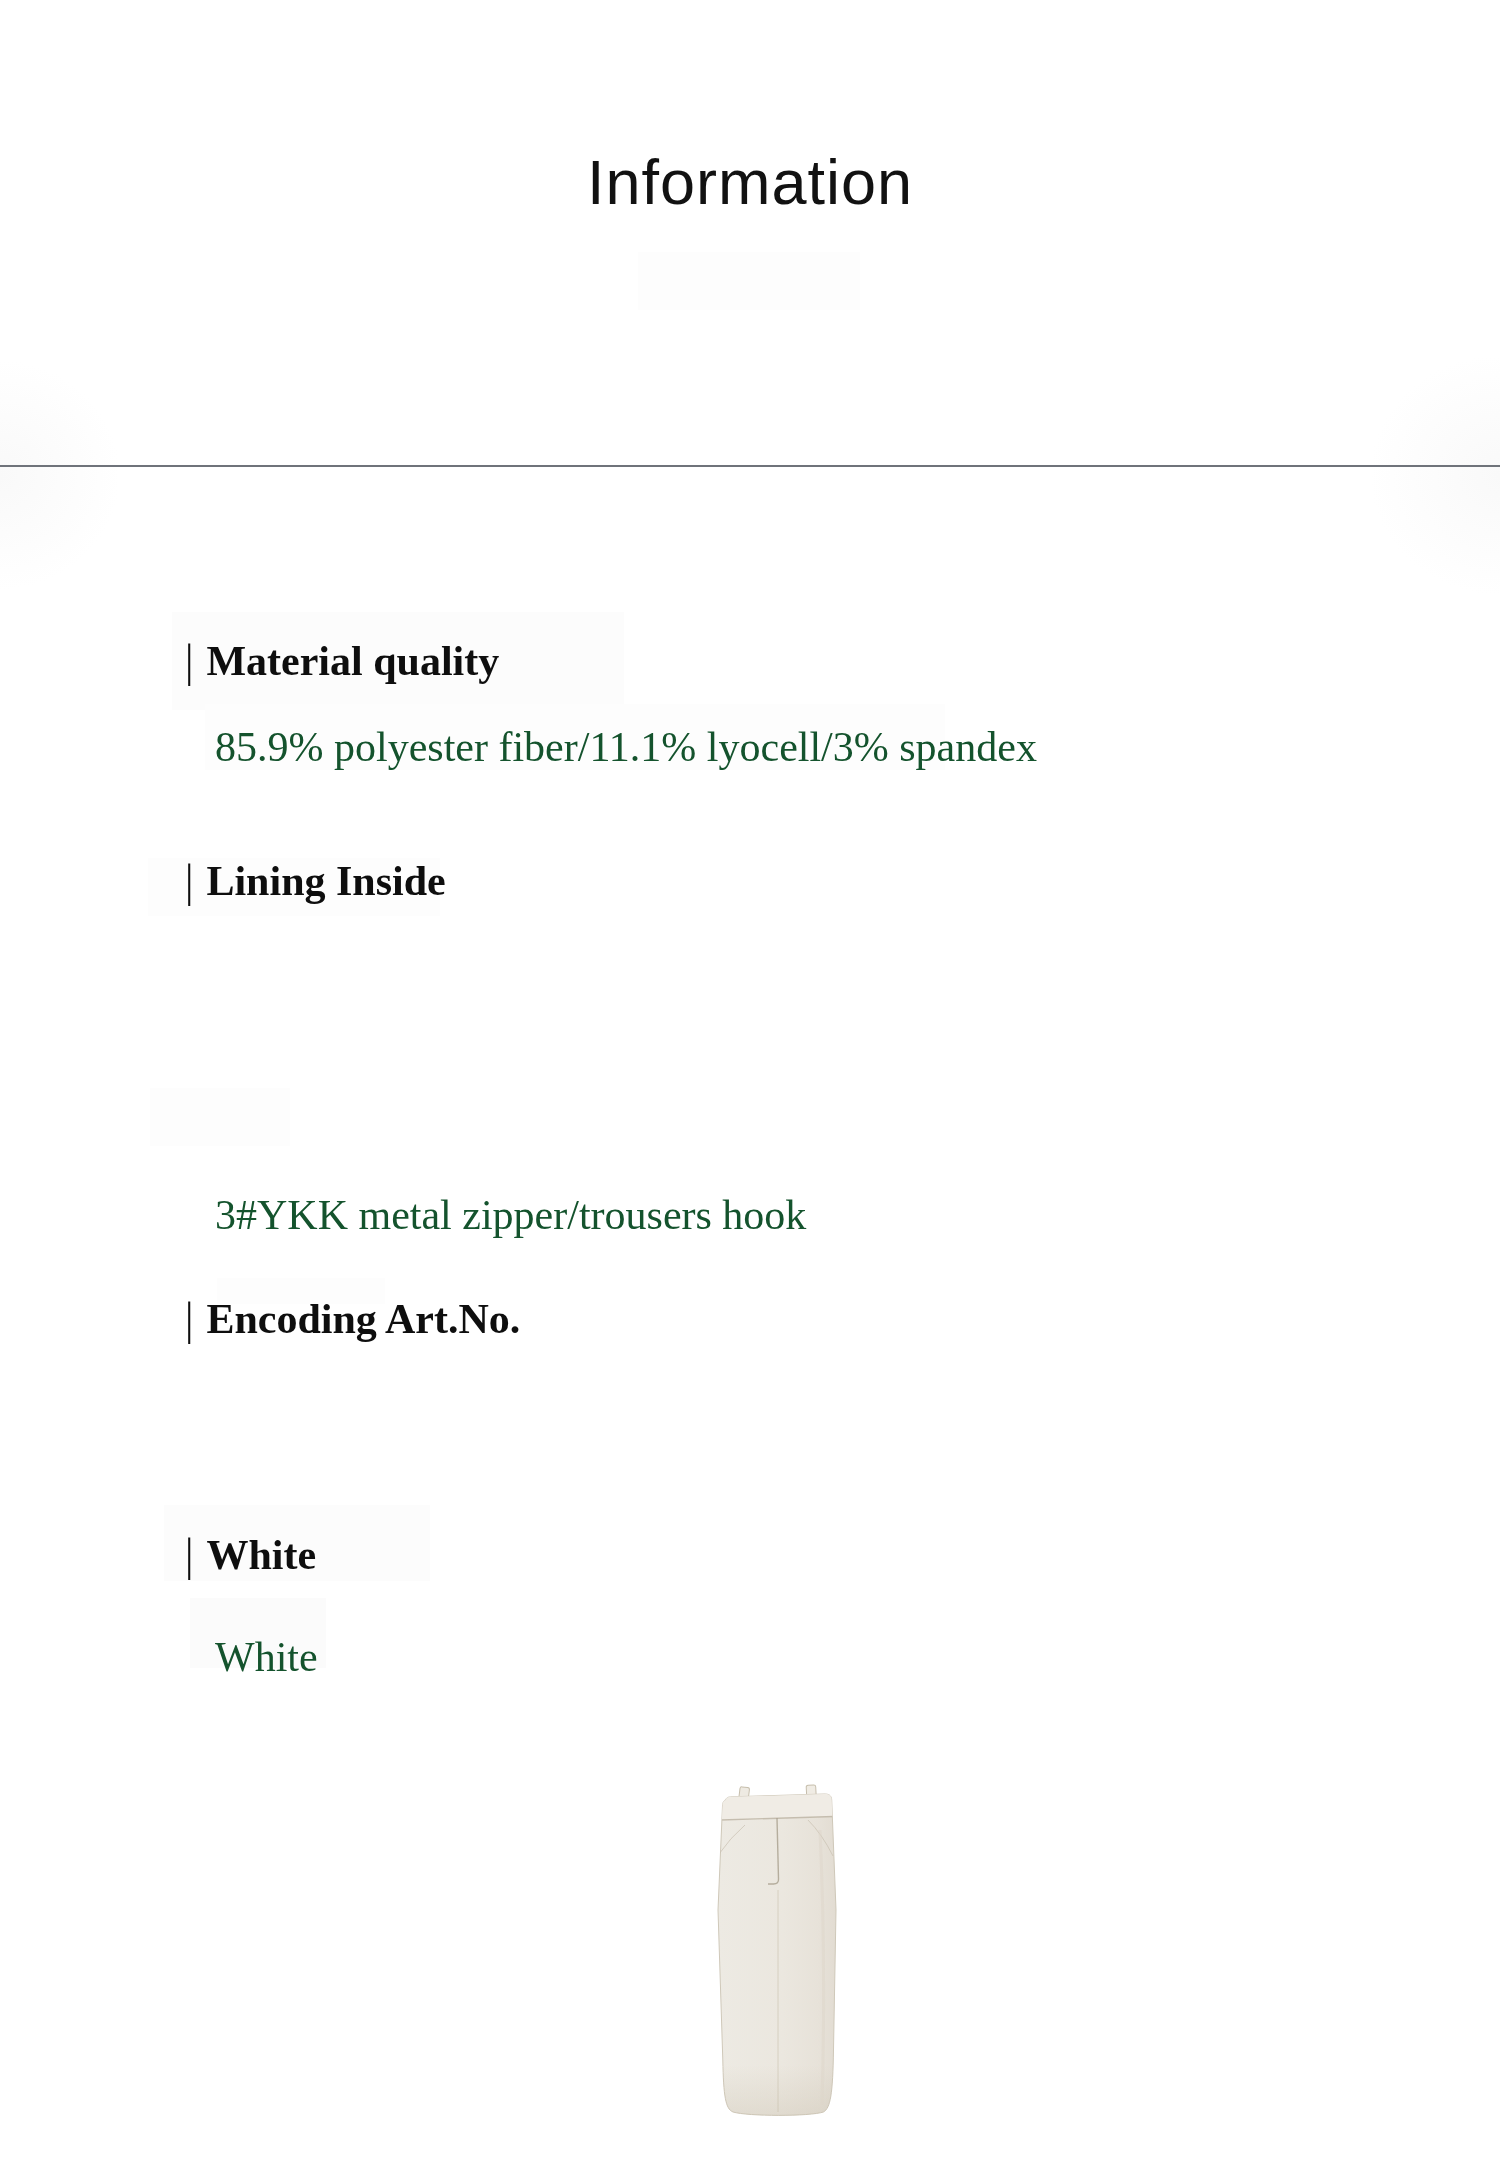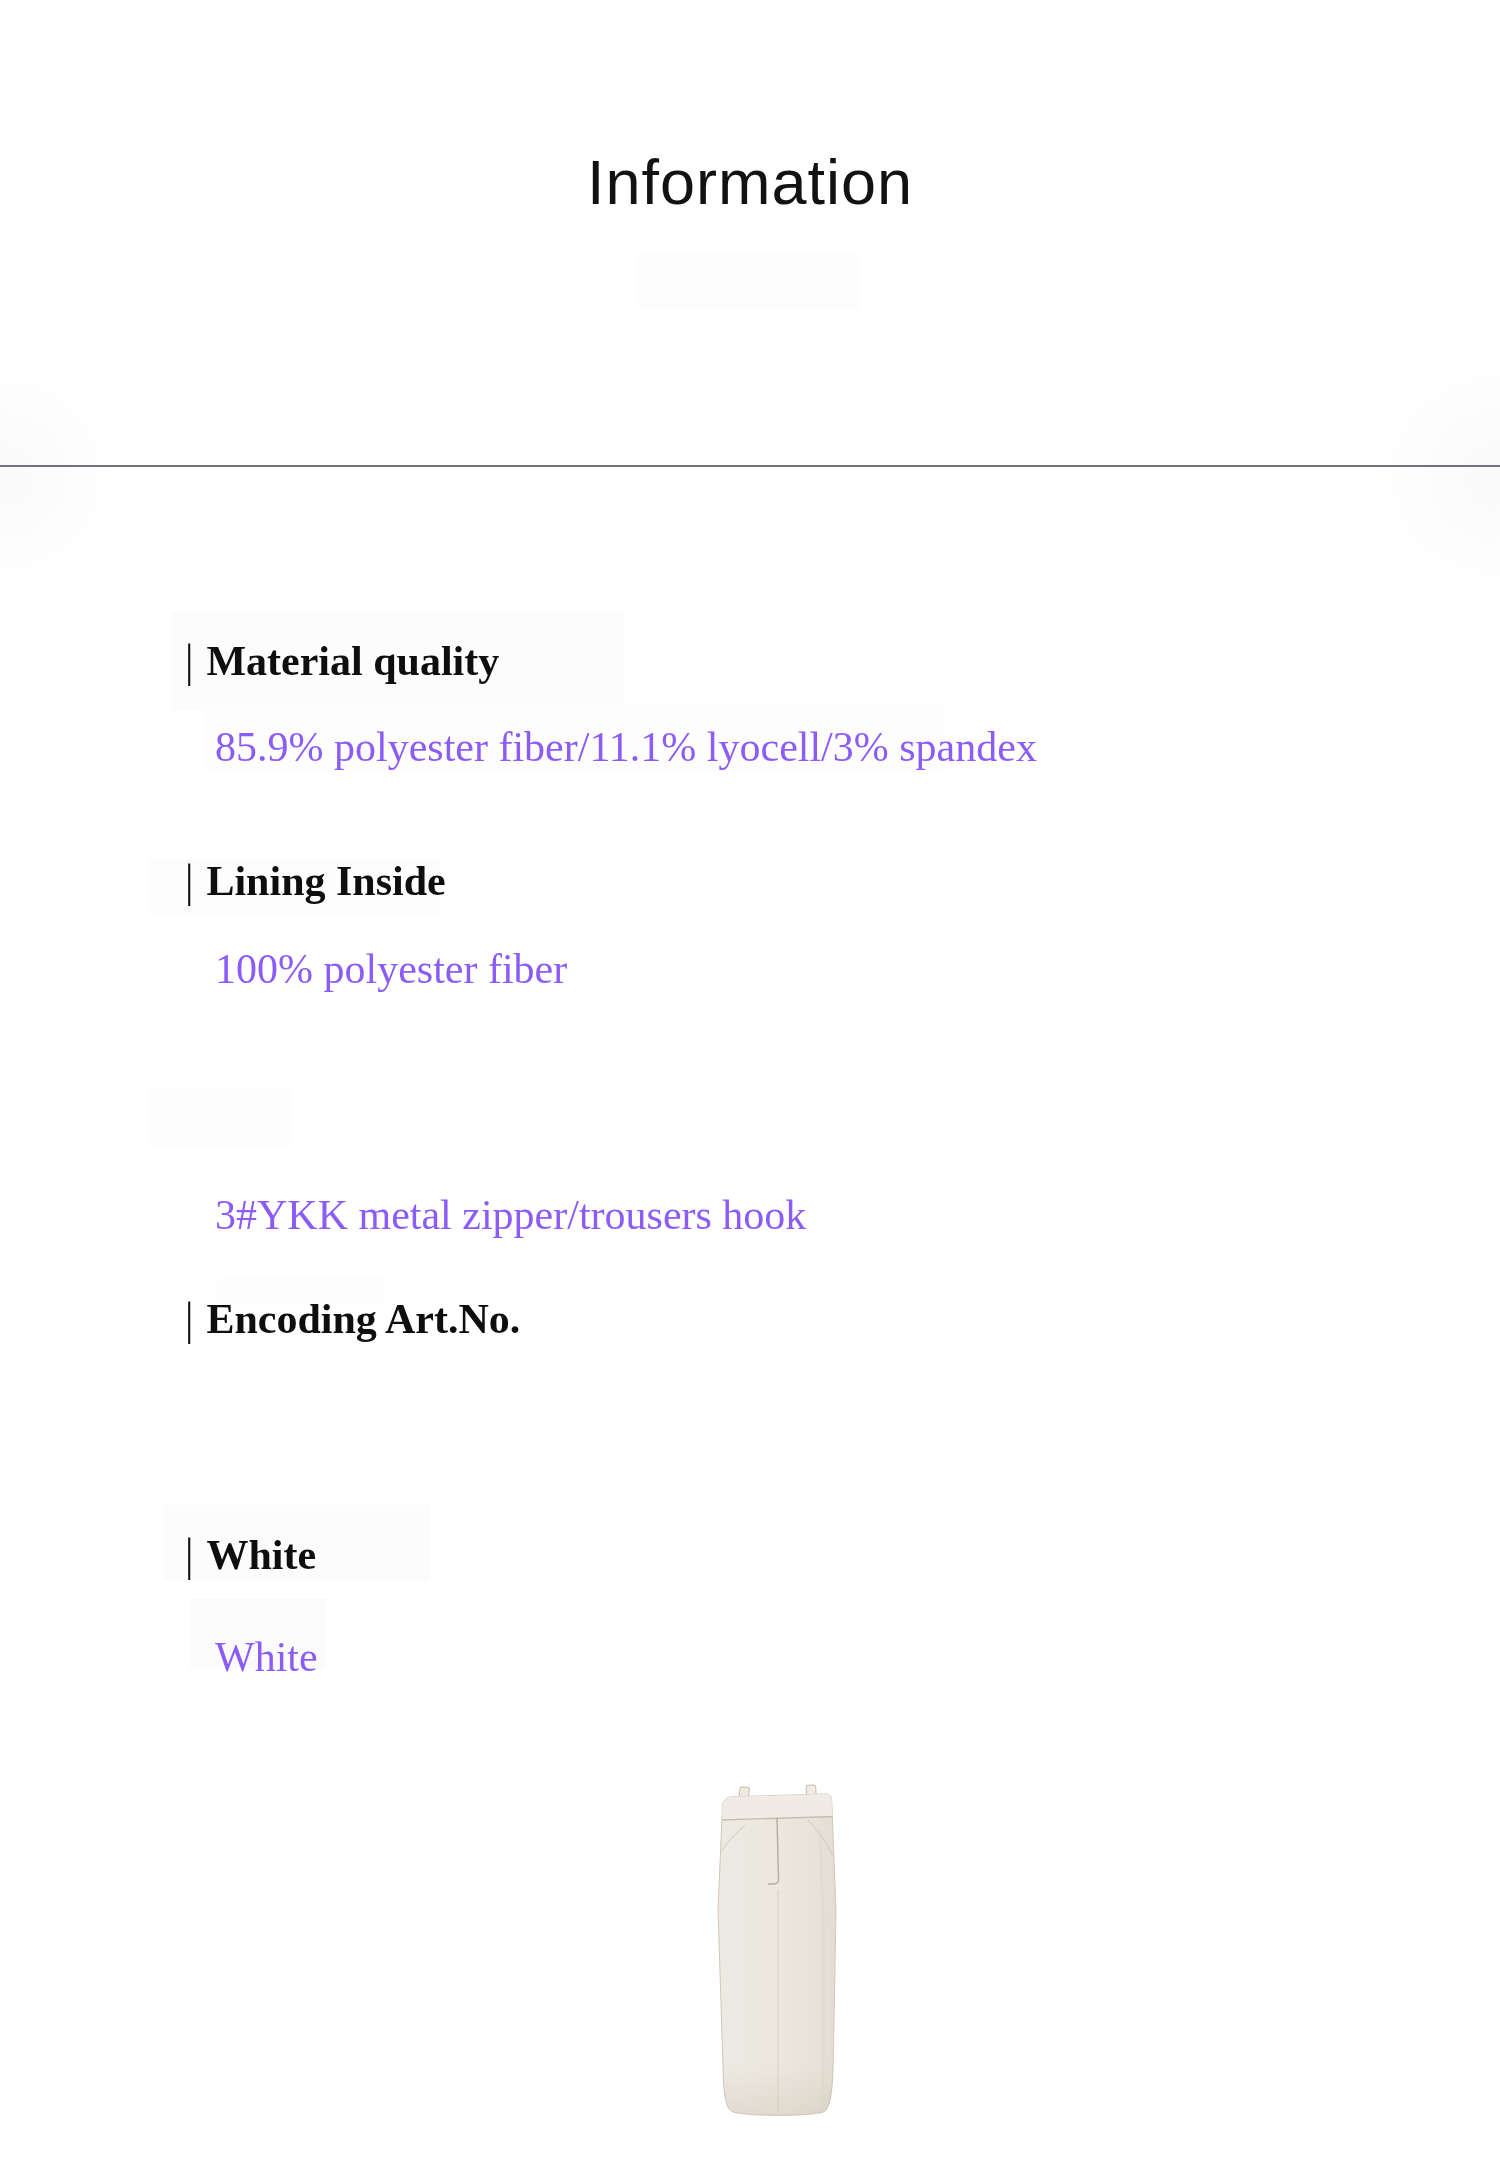--- a/index.html
+++ b/index.html
@@ -55,21 +55,21 @@
     position:absolute;left:185px;
     font-size:42px;font-weight:700;line-height:50px;color:#0e0e0e;
     white-space:nowrap;
   }
   .sec-h .bar{
     font-weight:400;display:inline-block;margin-right:13px;
     transform:scaleY(1.08);transform-origin:center;
   }
   .sec-v{
     position:absolute;left:215px;
-    font-size:42px;font-weight:400;line-height:50px;color:#8b5cf6;
+    font-size:42px;font-weight:400;line-height:50px;color:#14532d;
     white-space:nowrap;
   }
   .h1{top:636px;} .b1{top:722px;}
   .h2{top:856px;} .b2{top:944px;}
   .h3{top:1070px;} .b3{top:1190px;}
   .h4{top:1294px;}
   .code{
     top:1376px;left:198px;
     font-family:"Liberation Sans", sans-serif;
     font-size:48px;font-weight:300;letter-spacing:2.5px;
@@ -101,21 +101,20 @@
   <div class="ghost g-b5"></div>
 
   <div class="sec-h h1">
     <span class="bar">|</span><span>Material quality</span>
   </div>
   <div class="sec-v b1">85.9% polyester fiber/11.1% lyocell/3% spandex</div>
 
   <div class="sec-h h2">
     <span class="bar">|</span><span>Lining Inside</span>
   </div>
-  <div class="sec-v b2">100% polyester fiber</div>
 
   <div class="sec-v b3">3#YKK metal zipper/trousers hook</div>
 
   <div class="sec-h h4">
     <span class="bar">|</span><span>Encoding Art.No.</span>
   </div>
 
   <div class="sec-h h5">
     <span class="bar">|</span><span>White</span>
   </div>

